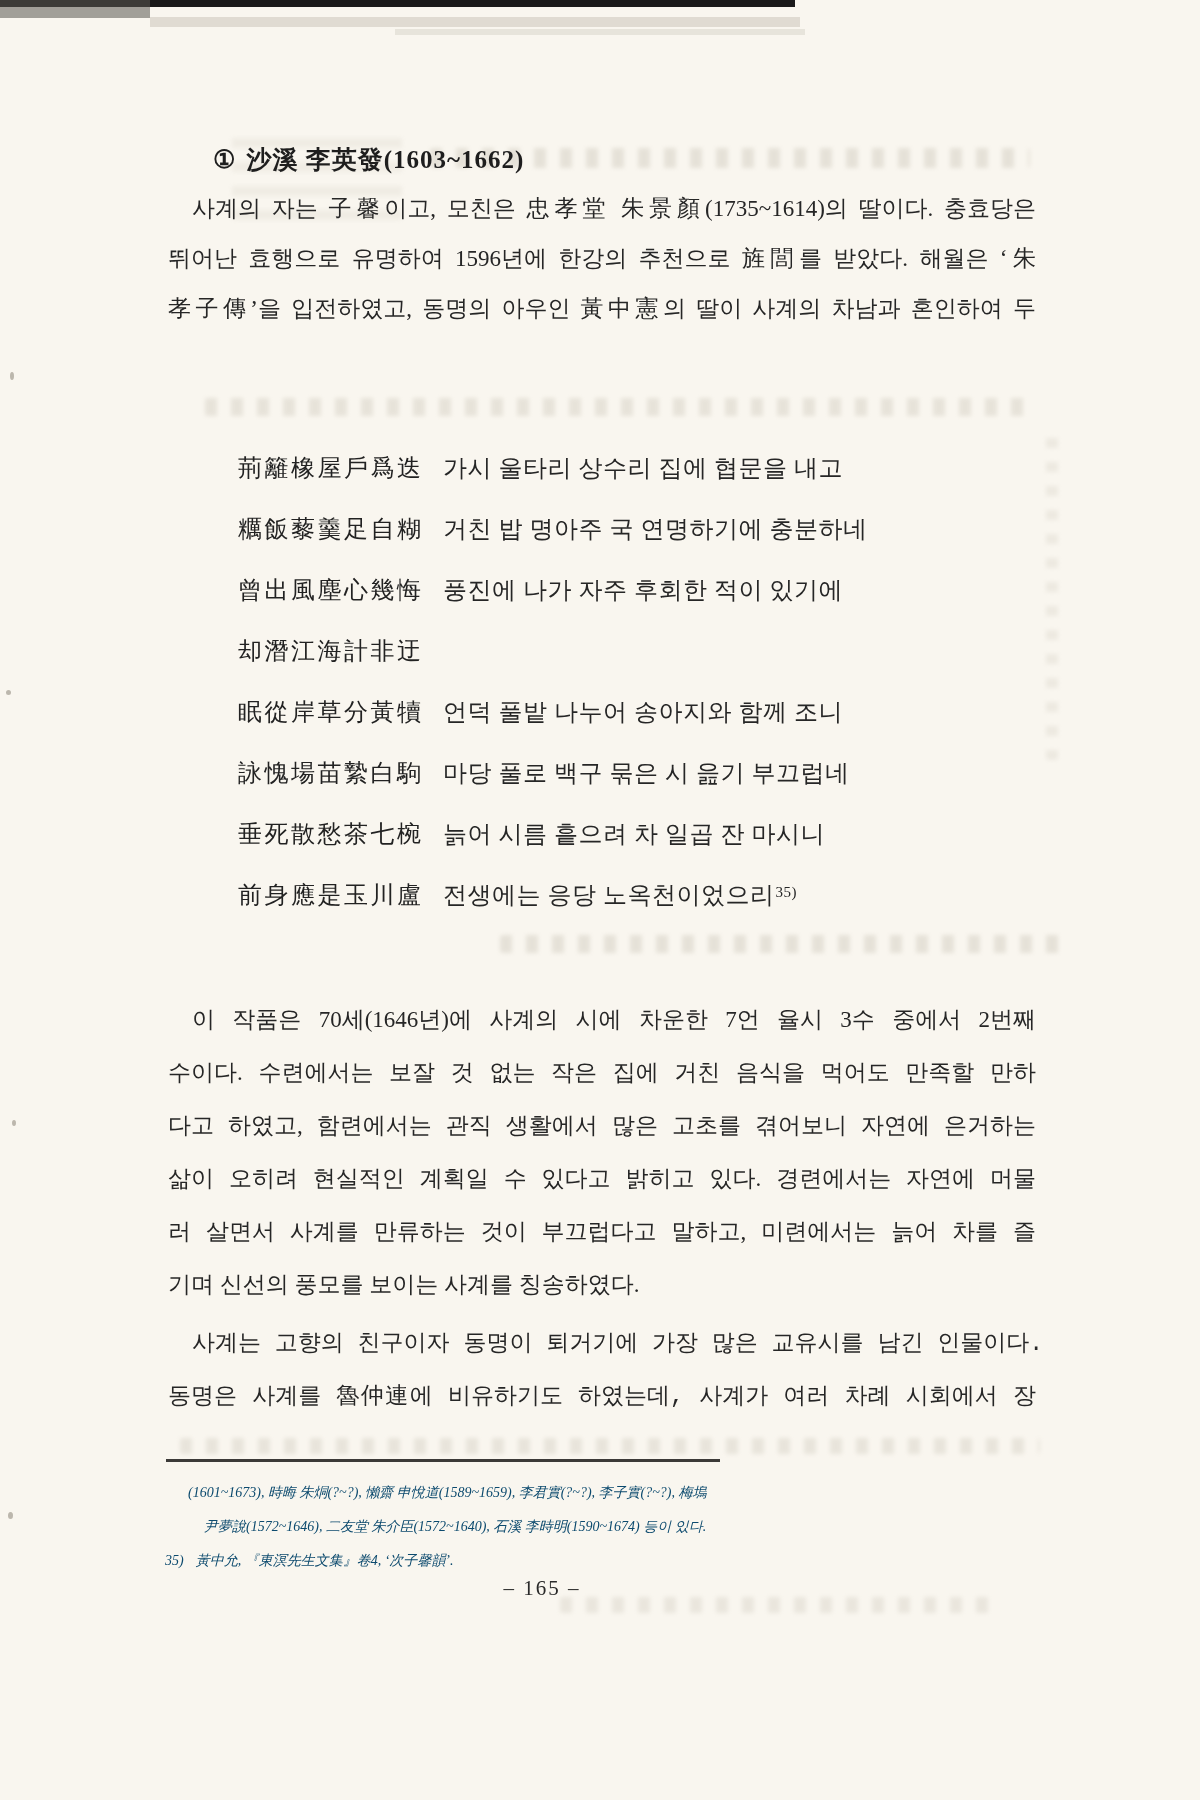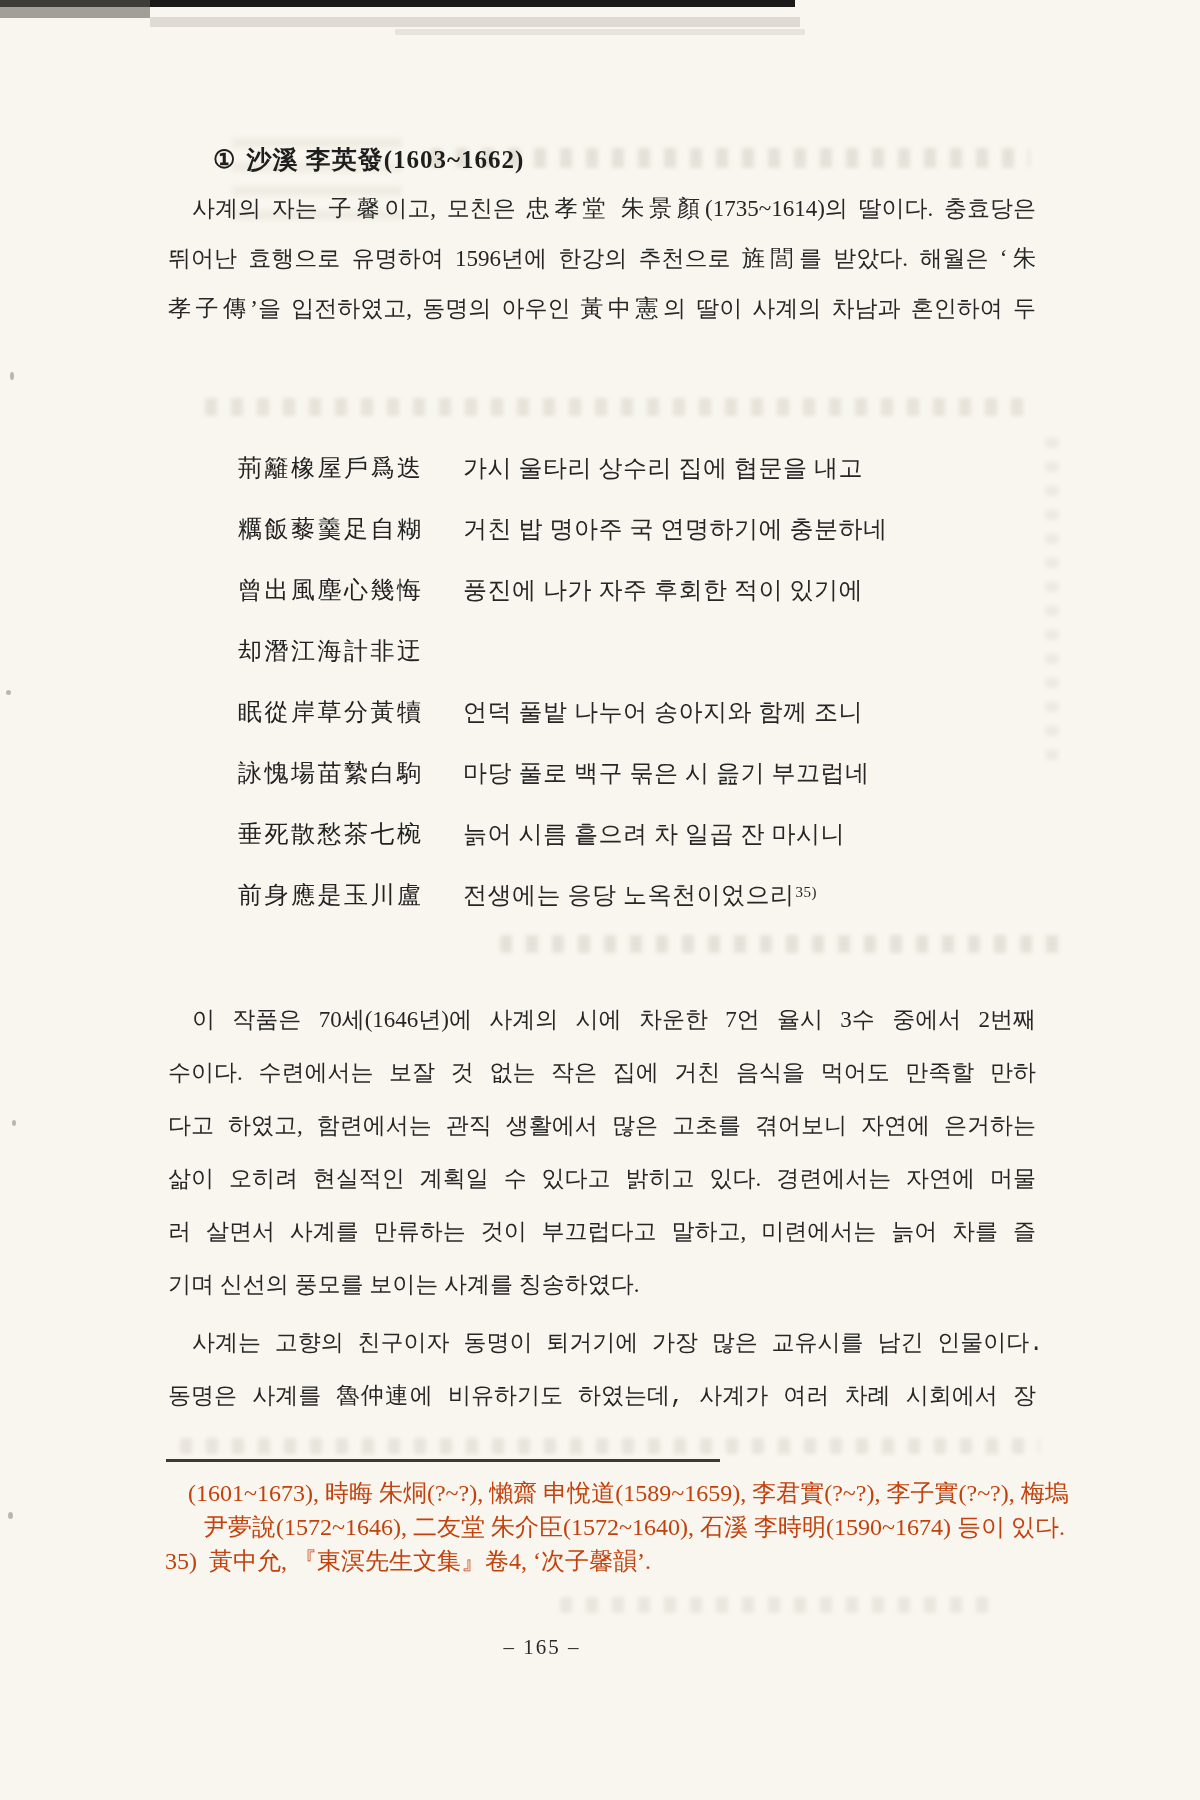--- a/index.html
+++ b/index.html
@@ -32,40 +32,40 @@
     text-align:justify;text-align-last:justify;
     word-break:keep-all;white-space:nowrap;
   }
   .para .line.short{text-align-last:left;}
   .para .line.indent{text-indent:24px;}
   .para-0{top:184px;}  .para-0 .line{height:50px;line-height:50px;}
   .para-1{top:993px;}  .para-1 .line{height:53px;line-height:53px;}
   .para-2{top:1318px;font-family:Liberation Mono, monospace;} .para-2 .line{height:53px;line-height:53px;}
   
   .poem{position:absolute;left:238px;top:437px;width:800px;}
-  .poem-row{height:61px;display:flex;align-items:center;gap:20px;}
+  .poem-row{height:61px;display:flex;align-items:center;}
   .poem-row .hanja{
     width:205px;font-size:24px;letter-spacing:2.5px;color:#222;
     flex:0 0 205px;white-space:nowrap;
   }
   .poem-row .kor{font-size:24px;color:#262626;white-space:nowrap;letter-spacing:.5px;}
   .poem-row sup{font-size:15px;vertical-align:6px;margin-left:1px;}
   
   .fn-rule{position:absolute;left:166px;top:1459px;width:554px;height:3px;background:#3c3a38;}
-  .fn{position:absolute;left:165px;width:880px;font-size:24px;color:#c2410c;}
+  .fn{position:absolute;left:165px;width:880px;font-size:14px;color:#0c4a6e;font-style:italic;}
   .fn-cont{top:1476px;}
   .fn-cont .fn-line{height:34px;line-height:34px;white-space:nowrap;}
   .fn-cont .fn-line:nth-child(1){padding-left:23px;}
   .fn-cont .fn-line:nth-child(2){padding-left:39px;}
   .fn-items{top:1544px;}
   .fn-items .fn-line{height:34px;line-height:34px;white-space:nowrap;}
   .fn-items .fn-num{margin-right:12px;}
   
   .pageno{
-    position:absolute;left:0;top:1635px;width:1084px;text-align:center;
+    position:absolute;left:0;top:1576px;width:1084px;text-align:center;
     font-size:21px;letter-spacing:2px;color:#2a2a2a;
     font-family:"Liberation Serif","DejaVu Serif",serif;
   }
 </style>
 </head>
 <body>
 
 <div class="page">
 
   <div class="artifact strip-a"></div>

